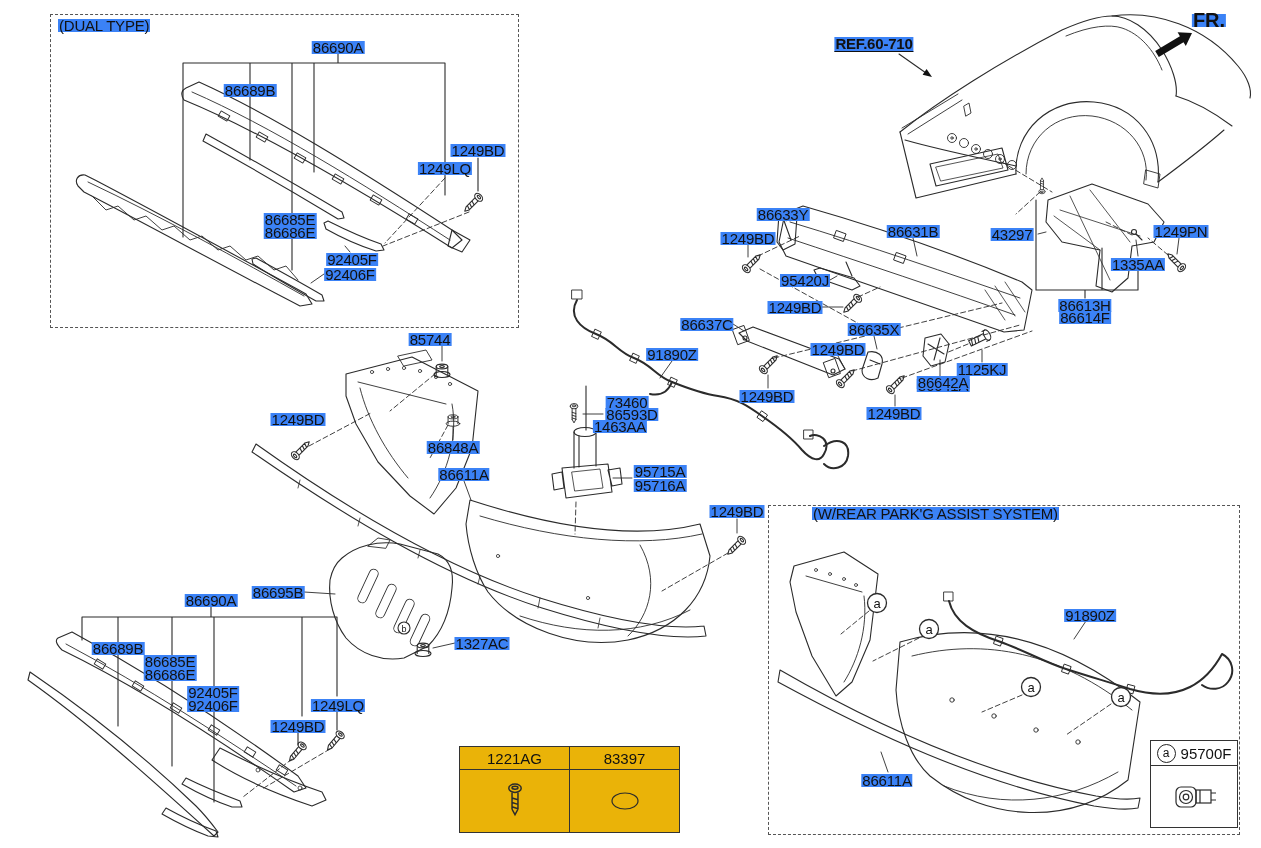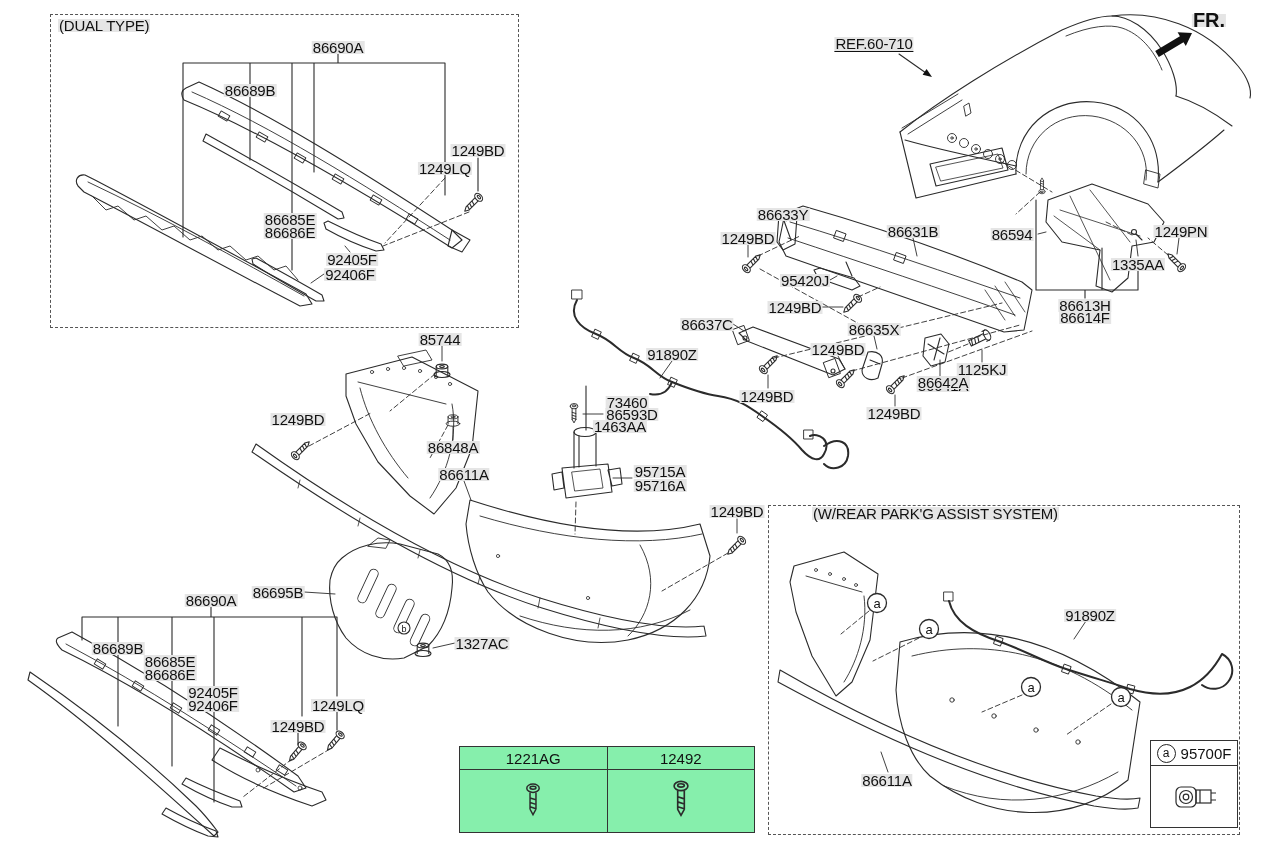--- a/index.html
+++ b/index.html
@@ -1,26 +1,26 @@
 <!DOCTYPE html>
 <html><head>
 <meta charset="utf-8">
 <style>
   html,body{margin:0;padding:0;background:#e8e8e8}
   .stage{position:relative;width:1261px;height:848px;background:#fff;overflow:hidden;
          font-family:"Liberation Sans",sans-serif;color:#111}
   svg.art{position:absolute;left:0;top:0}
   .bx{position:absolute;border:1.6px dashed #555;background:transparent}
-  .pl{position:absolute;transform:translateX(-50%);background:#e5e5e5;padding:0 1px;
+  .pl{position:absolute;transform:translateX(-50%);background:#3b82f6;padding:0 1px;
       font-size:15px;line-height:13px;white-space:nowrap;letter-spacing:-0.2px}
   .pl.la{transform:none}
   .fr{font-size:20px;font-weight:bold;letter-spacing:0}
-  .ref{font-weight:normal;border-bottom:1.7px solid #111;padding-bottom:1px}
-  .ftable{position:absolute;left:459px;top:746px;width:296px;height:87px;border:1.6px solid #333;
-          display:flex;box-sizing:border-box;background:#86efac}
+  .ref{font-weight:bold;border-bottom:1.7px solid #111;padding-bottom:1px}
+  .ftable{position:absolute;left:459px;top:746px;width:221px;height:87px;border:1.6px solid #333;
+          display:flex;box-sizing:border-box;background:#eab308}
   .fcol{flex:1;display:flex;flex-direction:column;border-right:1.4px solid #333}
   .fcol:last-child{border-right:none}
   .fhead{height:22px;border-bottom:1.4px solid #333;display:flex;align-items:center;justify-content:center;
          font-size:15px}
   .fbody{flex:1;display:flex;align-items:center;justify-content:center}
   .legend{position:absolute;left:1150px;top:740px;width:88px;height:88px;border:1.6px solid #333;
           box-sizing:border-box;background:#fff;display:flex;flex-direction:column}
   .leghead{height:24px;border-bottom:1.4px solid #333;display:flex;align-items:center;justify-content:center;gap:5px;font-size:15px}
   .legbody{flex:1;display:flex;align-items:center;justify-content:center}
   .circ{display:inline-flex;width:17px;height:17px;border:1.3px solid #222;border-radius:50%;
@@ -295,28 +295,28 @@
 <div class="pl" style="left:805px;top:274px">95420J</div>
 <div class="pl" style="left:795px;top:301px">1249BD</div>
 <div class="pl" style="left:707px;top:318px">86637C</div>
 <div class="pl" style="left:874px;top:323px">86635X</div>
 <div class="pl" style="left:838px;top:343px">1249BD</div>
 <div class="pl" style="left:767px;top:390px">1249BD</div>
 <div class="pl" style="left:894px;top:407px">1249BD</div>
 <div class="pl" style="left:982px;top:363px">1125KJ</div>
 <div class="pl" style="left:943px;top:379px">86641A</div>
 <div class="pl" style="left:943px;top:376px">86642A</div>
-<div class="pl" style="left:1012px;top:228px">86594</div>
+<div class="pl" style="left:1012px;top:228px">43297</div>
 <div class="pl" style="left:1181px;top:225px">1249PN</div>
 <div class="pl" style="left:1138px;top:258px">1335AA</div>
 <div class="pl" style="left:1085px;top:299px">86613H</div>
 <div class="pl" style="left:1085px;top:311px">86614F</div>
 
 <div class="pl" style="left:672px;top:348px">91890Z</div>
-<div class="pl" style="left:440px;top:333px">85744</div>
+<div class="pl" style="left:430px;top:333px">85744</div>
 <div class="pl" style="left:298px;top:413px">1249BD</div>
 <div class="pl" style="left:453px;top:441px">86848A</div>
 <div class="pl" style="left:464px;top:468px">86611A</div>
 <div class="pl" style="left:627px;top:396px">73460</div>
 <div class="pl" style="left:632px;top:408px">86593D</div>
 <div class="pl" style="left:620px;top:420px">1463AA</div>
 <div class="pl" style="left:660px;top:465px">95715A</div>
 <div class="pl" style="left:660px;top:479px">95716A</div>
 <div class="pl" style="left:737px;top:505px">1249BD</div>
 
@@ -337,24 +337,24 @@
 <div class="ftable">
   <div class="fcol">
     <div class="fhead">1221AG</div>
     <div class="fbody">
       <svg width="40" height="52" viewBox="0 0 40 52" stroke="#2b2b2b" fill="none" stroke-width="1.1">
         <use href="#scr" transform="translate(20,24) scale(1.35)"></use>
       </svg>
     </div>
   </div>
   <div class="fcol">
-    <div class="fhead">12492</div>
+    <div class="fhead">83397</div>
     <div class="fbody">
-      <svg width="40" height="52" viewBox="0 0 40 52" stroke="#2b2b2b" fill="none" stroke-width="1.1">
-        <use href="#scr" transform="translate(20,23) scale(1.5)"></use>
+      <svg width="40" height="52" viewBox="0 0 40 52" stroke="#2b2b2b" fill="none" stroke-width="1.2">
+        <ellipse cx="20" cy="26" rx="13" ry="8"></ellipse>
       </svg>
     </div>
   </div>
 </div>
 
 <div class="legend">
   <div class="leghead">
     <span class="circ">a</span>
     <span>95700F</span>
   </div>

